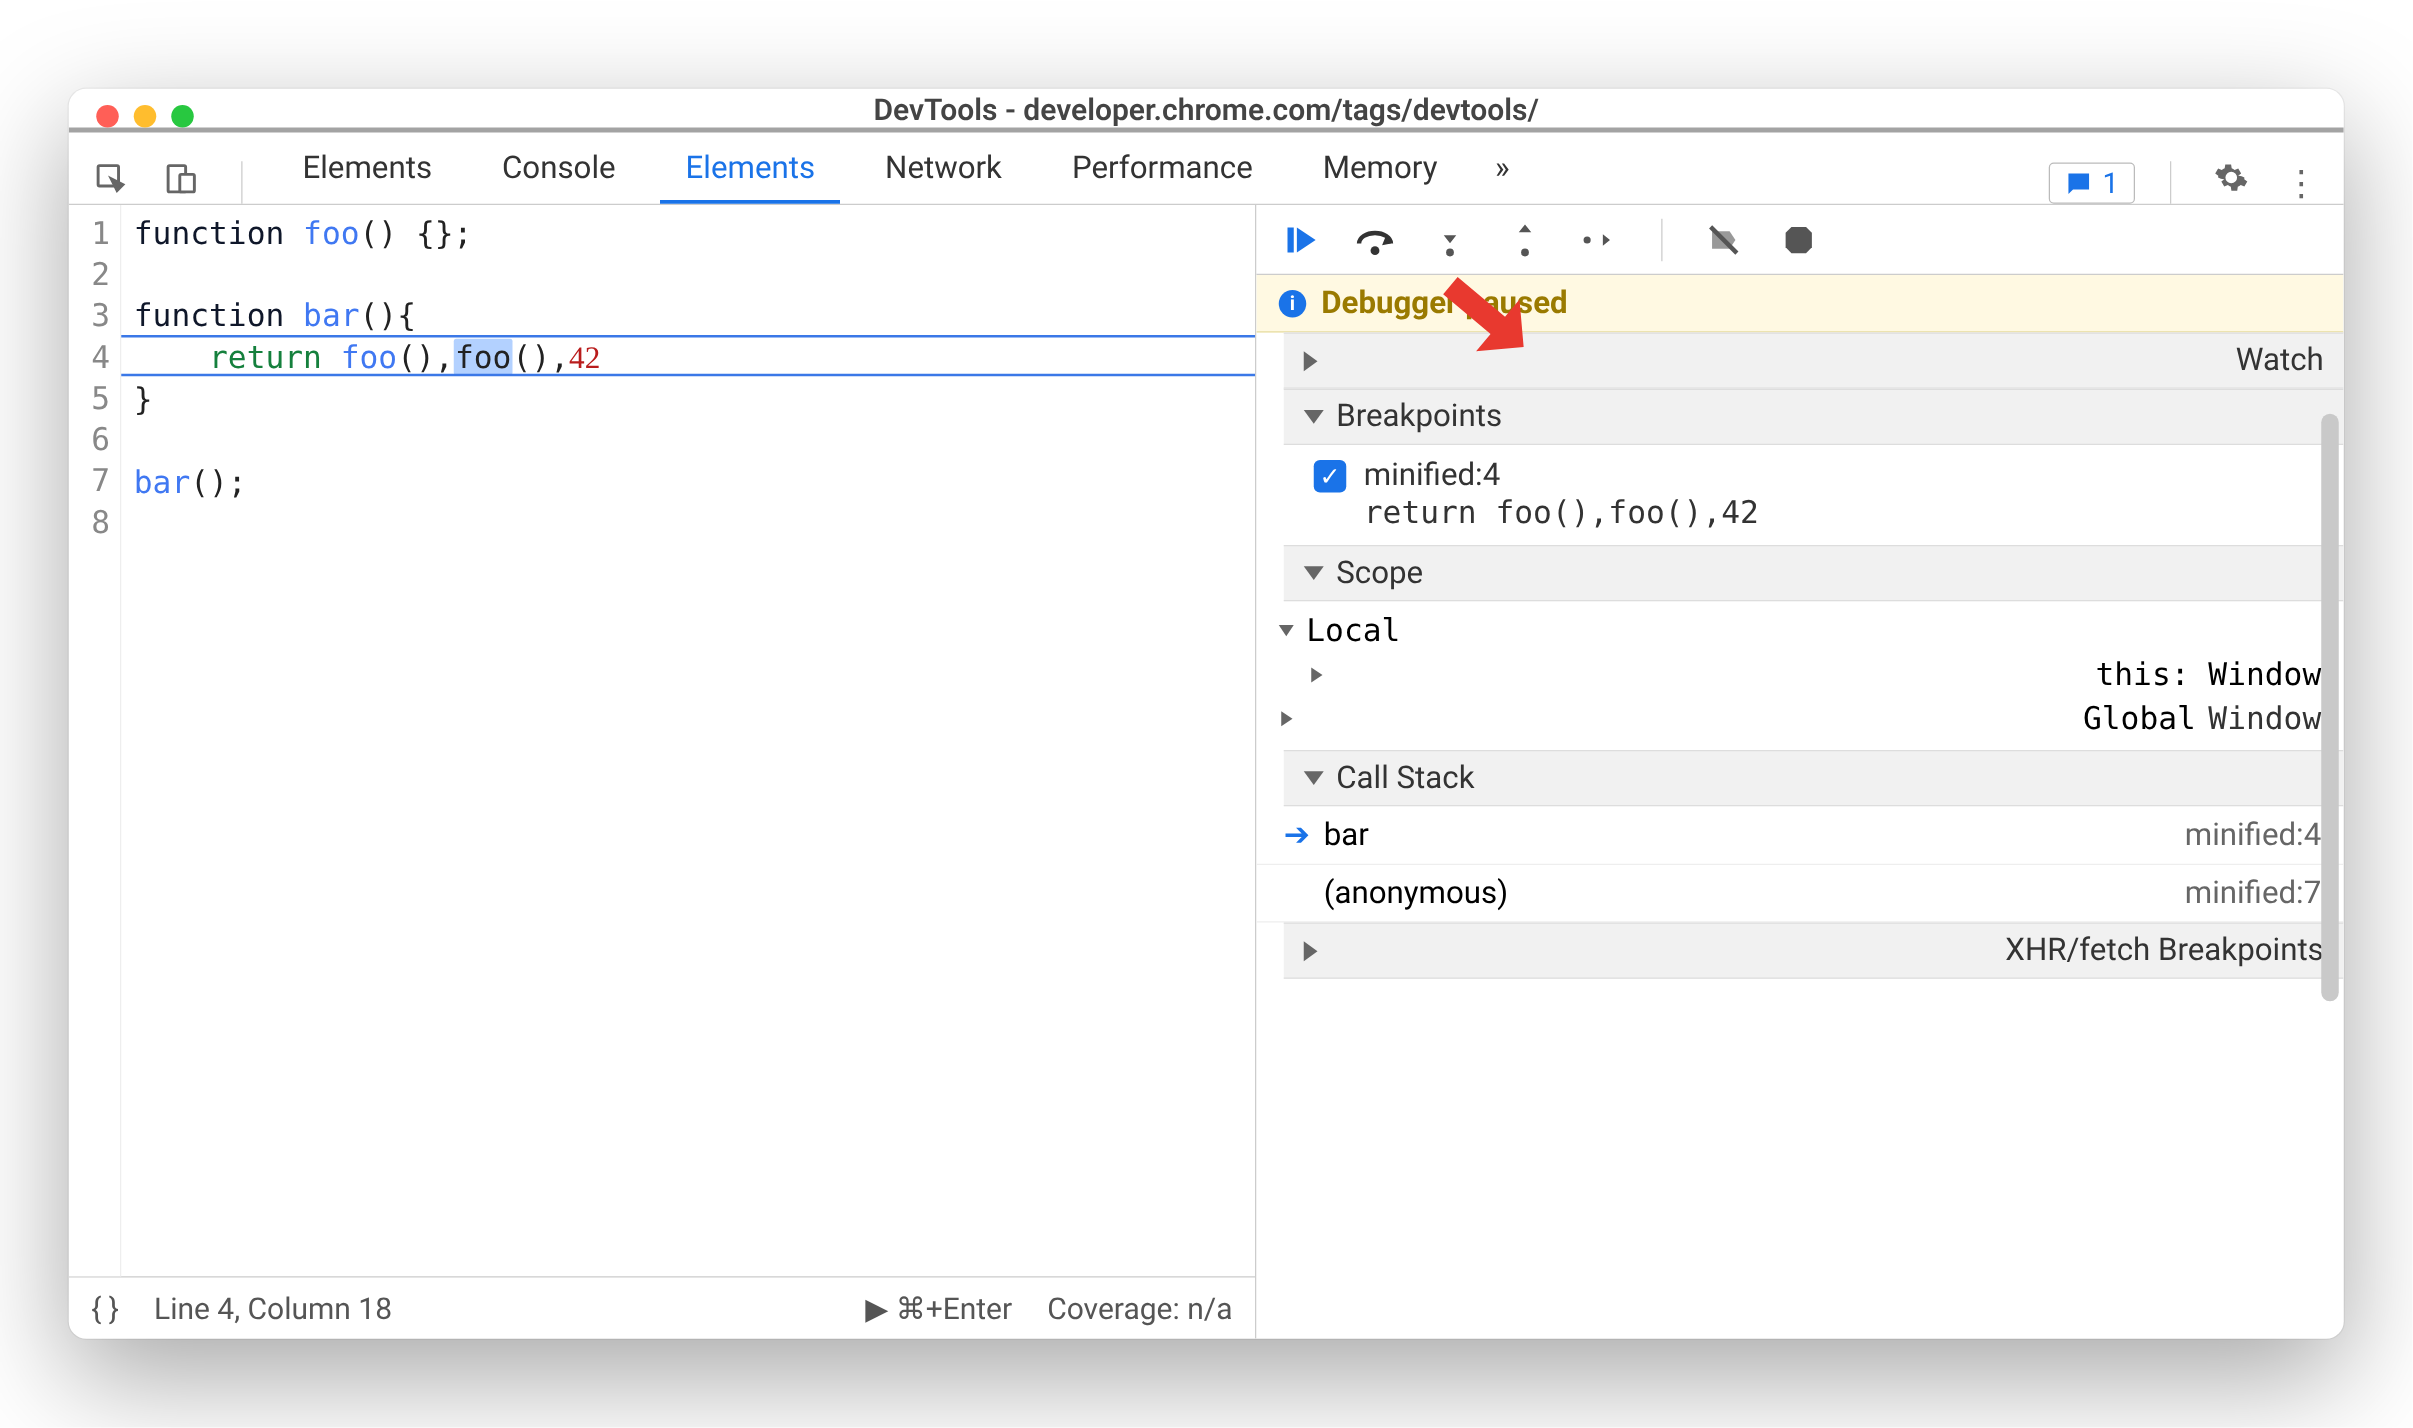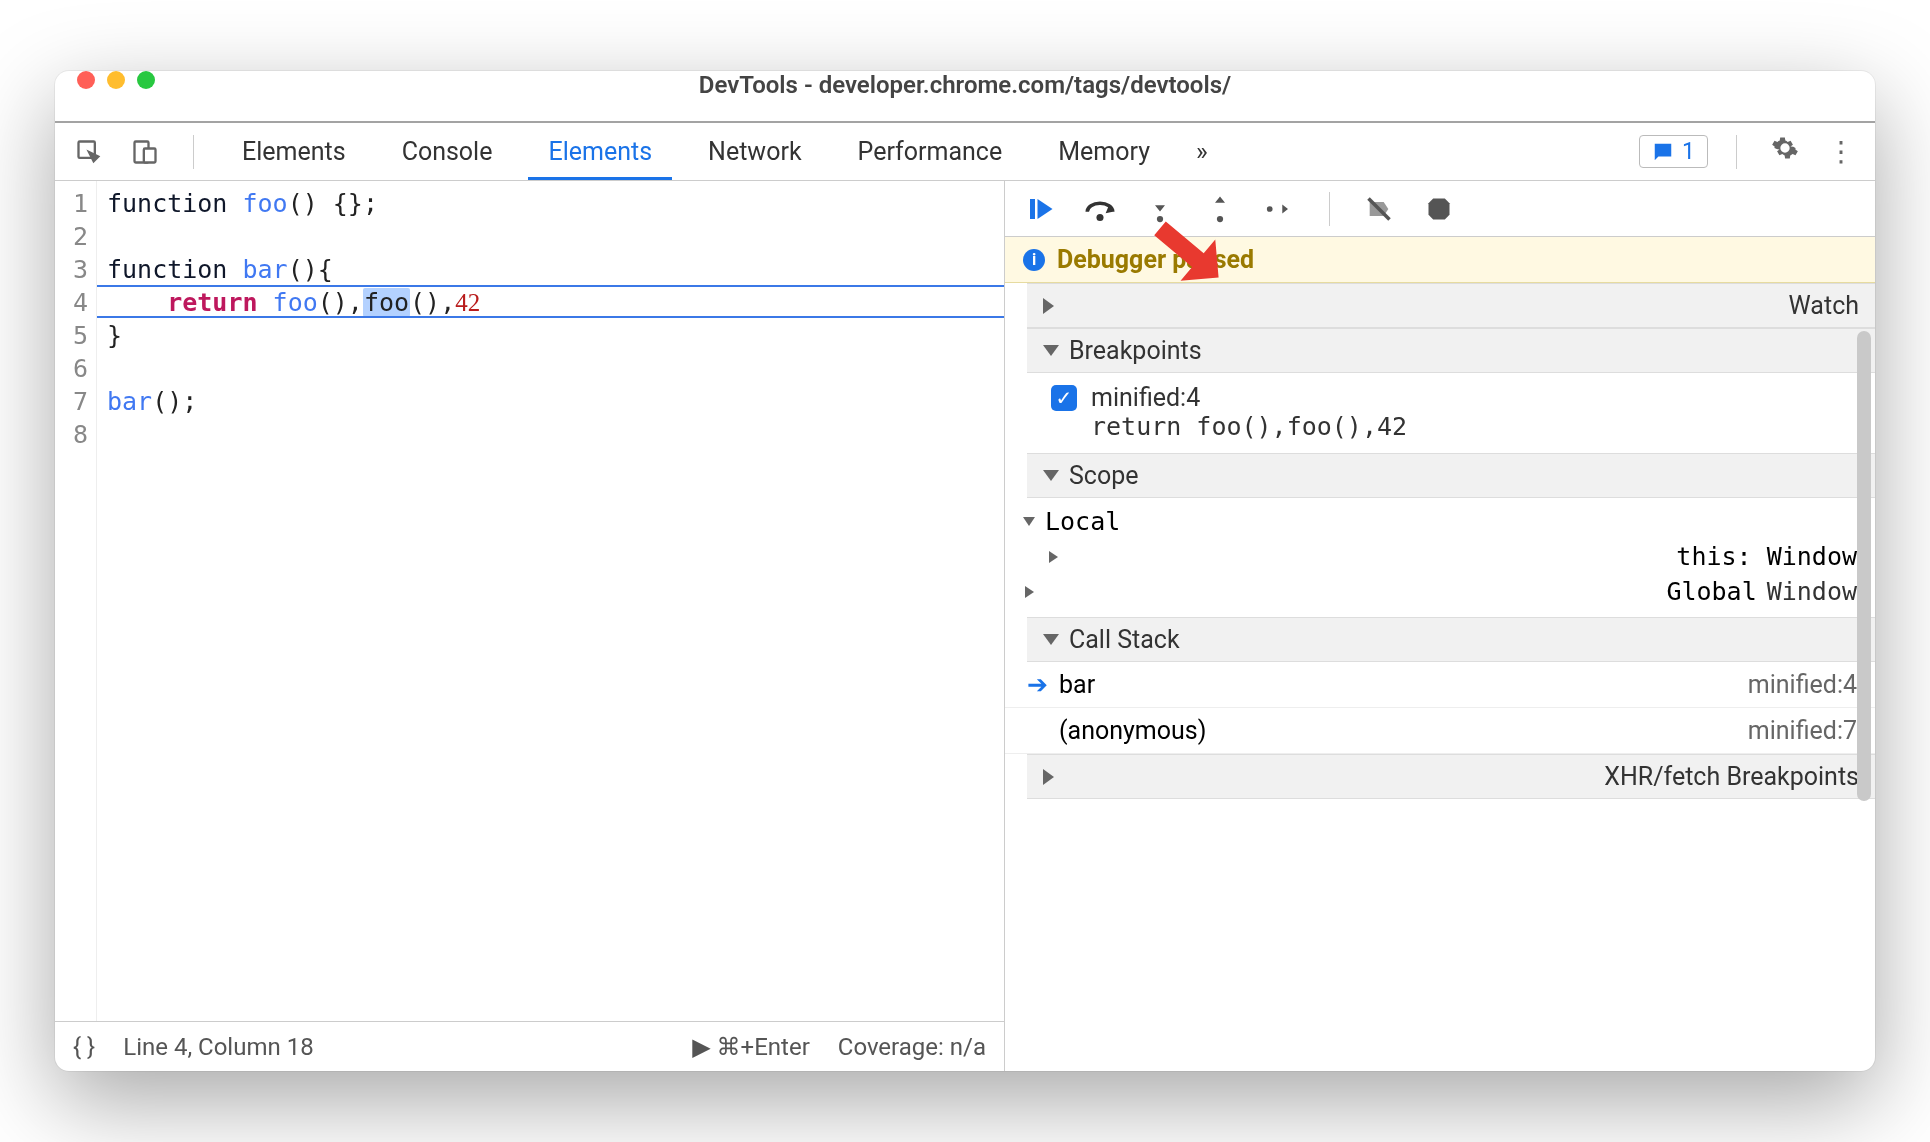--- a/index.html
+++ b/index.html
@@ -18,36 +18,36 @@
     background:#fff;
     border-radius: 14px;
     box-shadow: 0 30px 90px rgba(0,0,0,.35), 0 0 0 1px rgba(0,0,0,.05);
     overflow:hidden;
     display:flex;
     flex-direction:column;
     position:relative;
   }
   
   .titlebar {
-    height: 52px;
+    height: 35px;
     display:flex;
-    align-items:flex-start;
-    border-bottom:2px solid #a3a3a3;
+    align-items:flex-end;
+    border-bottom:4px solid #a3a3a3;
     position:relative;
   }
   .traffic { display:flex; gap:12px; padding-left:22px;}
   .dot { width:18px; height:18px; border-radius:50%; }
   .dot.red{background:#ff5f57;} .dot.yellow{background:#ffbd2e;} .dot.green{background:#28c840;}
   .title { position:absolute; left:0; right:0; text-align:center; font-size:24px; font-weight:600; color:#444;}
   
   .tabs {
     height: 58px;
     border-bottom:1px solid #ccc;
     display:flex;
-    align-items:center;
+    align-items:flex-end;
     padding: 0 14px;
     font-size:25px;
     color:#333;
     gap: 16px;
   }
   .tabs .tool-icon { width:40px; height:40px; display:flex; align-items:center; justify-content:center; color:#666;}
   .tabs .sep { width:1px; height:34px; background:#ccc; margin:0 12px;}
   .tab { padding: 0 20px; height:100%; display:flex; align-items:center; cursor:pointer;}
   .tab.active { color:#1a73e8; box-shadow: inset 0 -3px 0 #1a73e8;}
   .tabs .spacer{flex:1;}
@@ -61,21 +61,21 @@
   .filetabs { height:56px; border-bottom:1px solid #ccc; display:flex; align-items:center; padding:0 10px; font-size:25px; color:#333;}
   .filetabs .nav-icon{width:42px;height:42px;display:flex;align-items:center;justify-content:center;color:#555;border:1px solid #ccc;border-radius:3px;margin-right:22px;}
   .filetab { padding:0 12px; height:100%; display:flex; align-items:center; gap:12px; box-shadow: inset 0 -3px 0 #1a73e8;}
   .filetab .x{color:#888;font-size:22px;}
   .filetabs .sp{flex:1;}
   .run-icon{width:42px;height:42px;display:flex;align-items:center;justify-content:center;color:#888;border:1px solid #ccc;border-radius:3px;}
   
   .editor { flex:1; display:flex; font-family: Menlo, Consolas, monospace; font-size:25px; line-height:33px; position:relative;}
   .gutter { width:42px; text-align:right; color:#888; padding:6px 8px 0 0; background:#fff; border-right:1px solid #eee;}
   .code { flex:1; padding:6px 12px 0 10px; white-space:pre; color:#222;}
-  .kw{color:#0f172a;} .fn{color:#4078f2;} .num{color:#b91c1c;font-family:Liberation Serif, serif;} .ret{color:#be185d;font-weight:bold;}
+  .kw{color:#0f172a;} .fn{color:#4078f2;} .num{color:#b91c1c;font-family:Liberation Serif, serif;} .ret{color:#15803d;}
   .hl-line { position:absolute; left:42px; right:0; height:33px; border-top:2px solid #3b78e7; border-bottom:2px solid #3b78e7; pointer-events:none;}
   .sel { background:#b3d1ff; border-radius:2px; padding:0 1px;}
   .statusbar { height:50px; border-top:1px solid #ccc; display:flex; align-items:center; font-size:24px; color:#555; padding:0 18px; gap:28px;}
   .statusbar .sp{flex:1;}
   
   .dbg-toolbar { height:56px; border-bottom:1px solid #ccc; display:flex; align-items:center; padding:0 18px; gap:26px;}
   .dbg-toolbar .ic{width:34px;height:34px;display:flex;align-items:center;justify-content:center;color:#555;}
   .dbg-toolbar .ic.blue{color:#1a73e8;}
   .dbg-toolbar .vline{width:1px;height:34px;background:#ccc;margin:0 6px;}
   .arrow-annot{ position:absolute; top:130px; left:1085px; color:#e8392f; font-size:70px; transform:rotate(40deg); pointer-events:none;}

